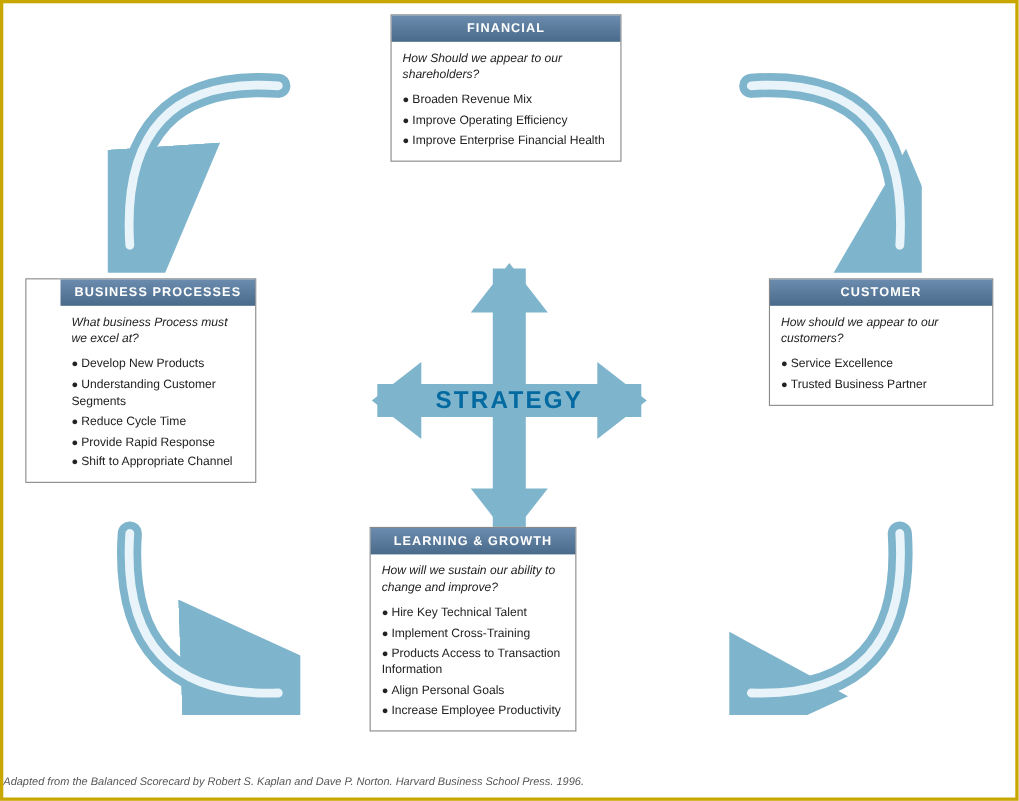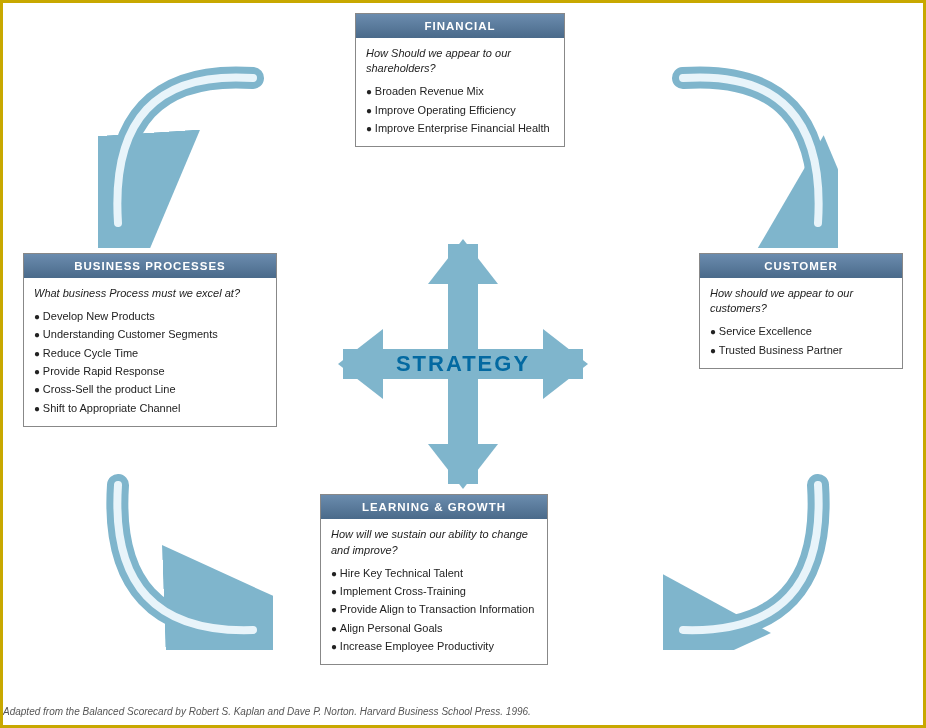--- a/index.html
+++ b/index.html
@@ -76,30 +76,31 @@
 
     
     #box-customer {
       width: 204px;
       top: 250px;
       right: 20px;
     }
 
     
     #box-learning {
-      width: 228px;
+      width: 188px;
       bottom: 60px;
-      left: 317px;
+      left: 333px;
     }
 
     
     #box-business {
-      width: 254px;
+      width: 210px;
       top: 250px;
       left: 20px;
+      padding-left: 31px;
     }
 
     
     
 
     #center-arrows {
       position: absolute;
       top: 50%;
       left: 50%;
       transform: translate(-50%, -50%);
@@ -178,34 +179,33 @@
 
 <div id="box-business" class="box">
   <div class="box-header">BUSINESS PROCESSES</div>
   <div class="box-body">
     <div class="question">What business Process must we excel at?</div>
     <ul>
       <li>Develop New Products</li>
       <li>Understanding Customer Segments</li>
       <li>Reduce Cycle Time</li>
       <li>Provide Rapid Response</li>
-      <li>Cross-Sell the product Line</li>
       <li>Shift to Appropriate Channel</li>
     </ul>
   </div>
 </div>
 
 <div id="box-learning" class="box">
   <div class="box-header">LEARNING &amp; GROWTH</div>
   <div class="box-body">
     <div class="question">How will we sustain our ability to change and improve?</div>
     <ul>
       <li>Hire Key Technical Talent</li>
       <li>Implement Cross-Training</li>
-      <li>Provide Align to Transaction Information</li>
+      <li>Products Access to Transaction Information</li>
       <li>Align Personal Goals</li>
       <li>Increase Employee Productivity</li>
     </ul>
   </div>
 </div>
 
 <div id="strategy-label">STRATEGY</div>
 
 <svg id="center-arrows" viewBox="0 0 260 260" xmlns="http://www.w3.org/2000/svg">
   <defs>

